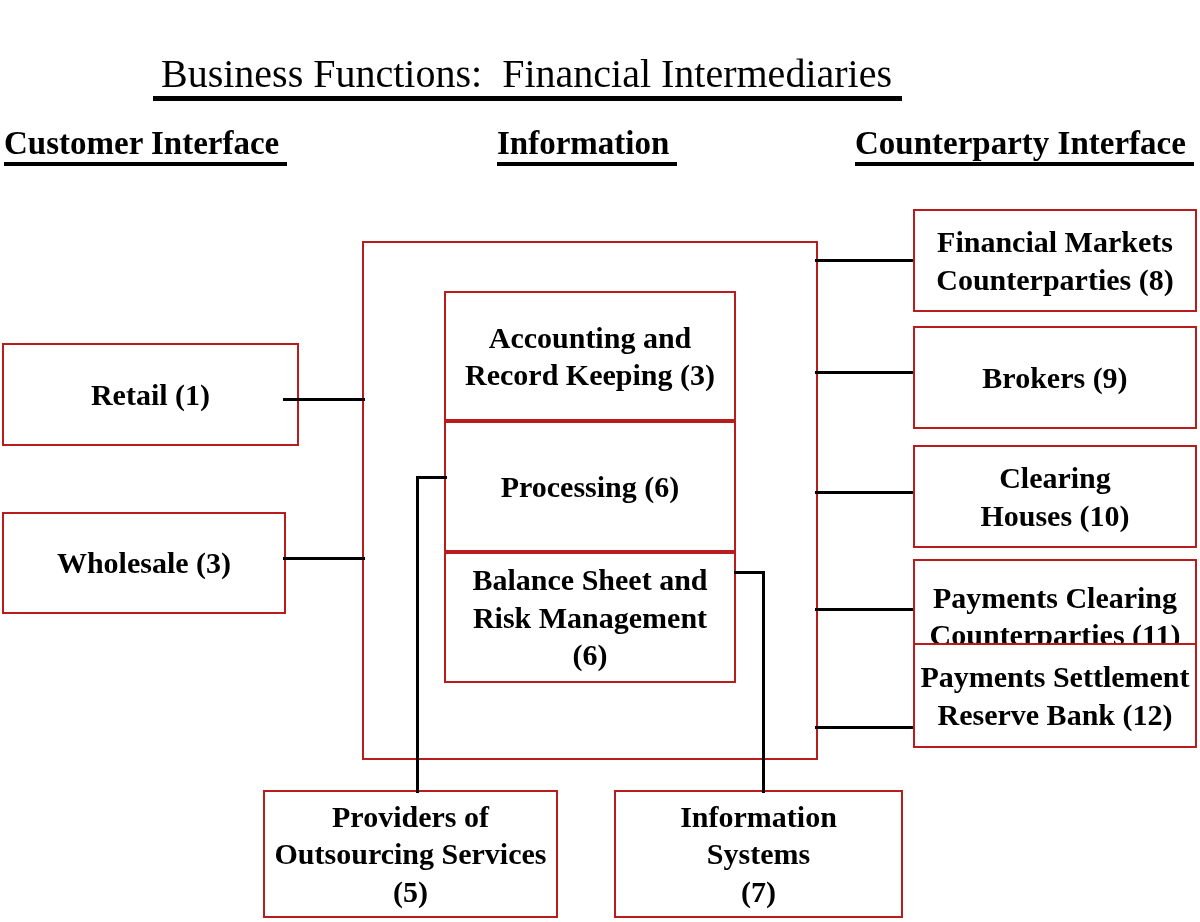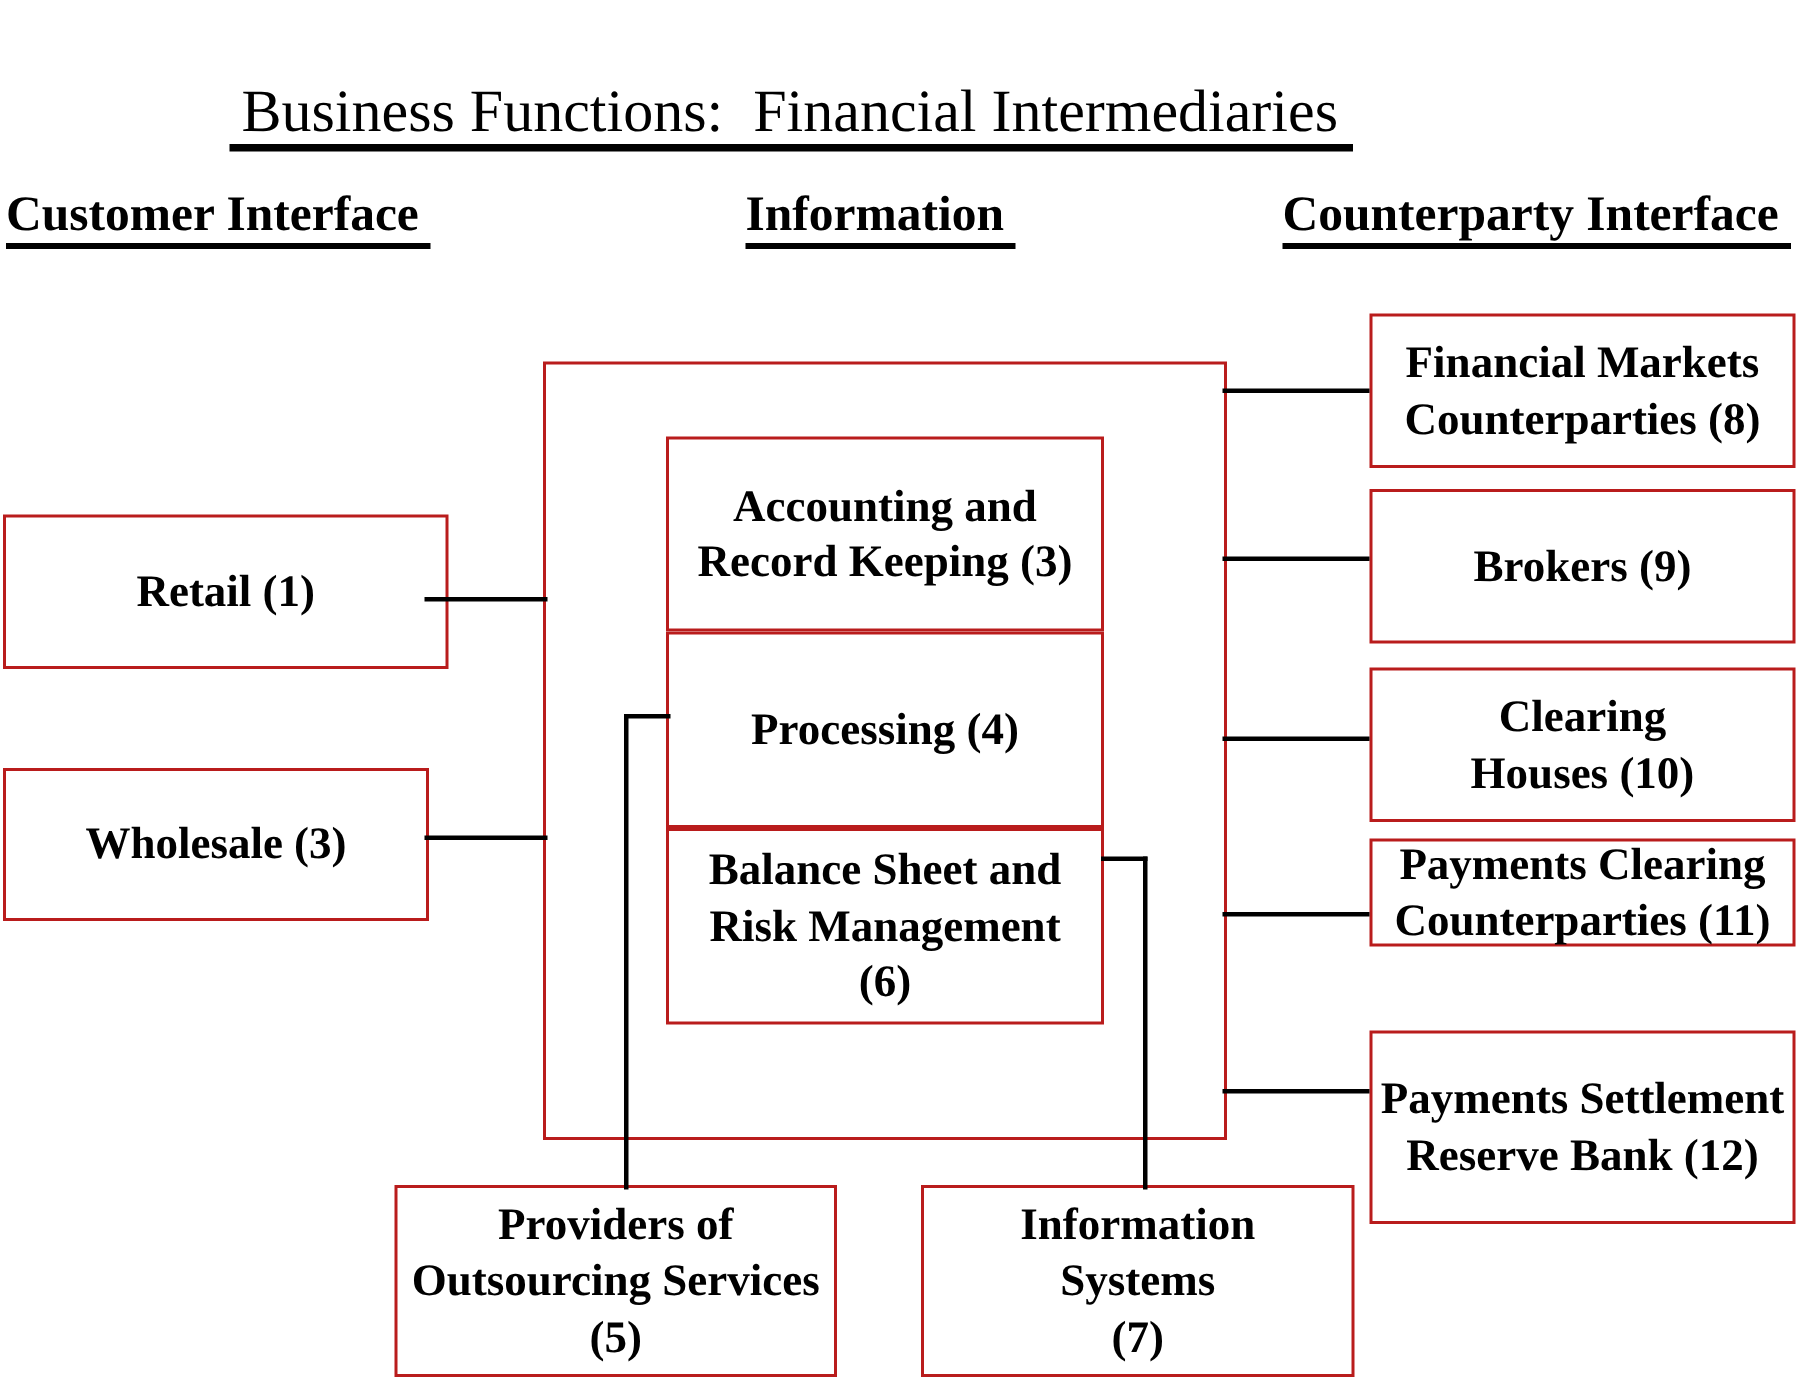--- a/index.html
+++ b/index.html
@@ -43,21 +43,21 @@
   <div class="hdr" style="left:497px;">Information</div>
   <div class="hdr" style="left:855px;">Counterparty Interface</div>
 
   <div class="box" style="left:362px; top:241px; width:456px; height:519px;"></div>
 
   <div class="box" style="left:444px; top:291px; width:292px; height:130px;">
     <span class="lbl">Accounting and
 Record Keeping (3)</span>
   </div>
   <div class="box" style="left:444px; top:421px; width:292px; height:131px;">
-    <span class="lbl">Processing (4)</span>
+    <span class="lbl">Processing (6)</span>
   </div>
   <div class="box" style="left:444px; top:552px; width:292px; height:131px;">
     <span class="lbl">Balance Sheet and
 Risk Management
 (6)</span>
   </div>
 
   <div class="box" style="left:2px; top:343px; width:297px; height:103px;">
     <span class="lbl">Retail (1)</span>
   </div>
@@ -69,25 +69,25 @@
     <span class="lbl">Financial Markets
 Counterparties (8)</span>
   </div>
   <div class="box" style="left:913px; top:326px; width:284px; height:103px;">
     <span class="lbl">Brokers (9)</span>
   </div>
   <div class="box" style="left:913px; top:445px; width:284px; height:103px;">
     <span class="lbl">Clearing
 Houses (10)</span>
   </div>
-  <div class="box" style="left:913px; top:559px; width:284px; height:72px;">
+  <div class="box" style="left:913px; top:559px; width:284px; height:114px;">
     <span class="lbl">Payments Clearing
 Counterparties (11)</span>
   </div>
-  <div class="box" style="left:913px; top:687px; width:284px; height:129px;">
+  <div class="box" style="left:913px; top:643px; width:284px; height:105px;">
     <span class="lbl">Payments Settlement
 Reserve Bank (12)</span>
   </div>
 
   <div class="box" style="left:263px; top:790px; width:295px; height:128px;">
     <span class="lbl">Providers of
 Outsourcing Services
 (5)</span>
   </div>
   <div class="box" style="left:614px; top:790px; width:289px; height:128px;">

